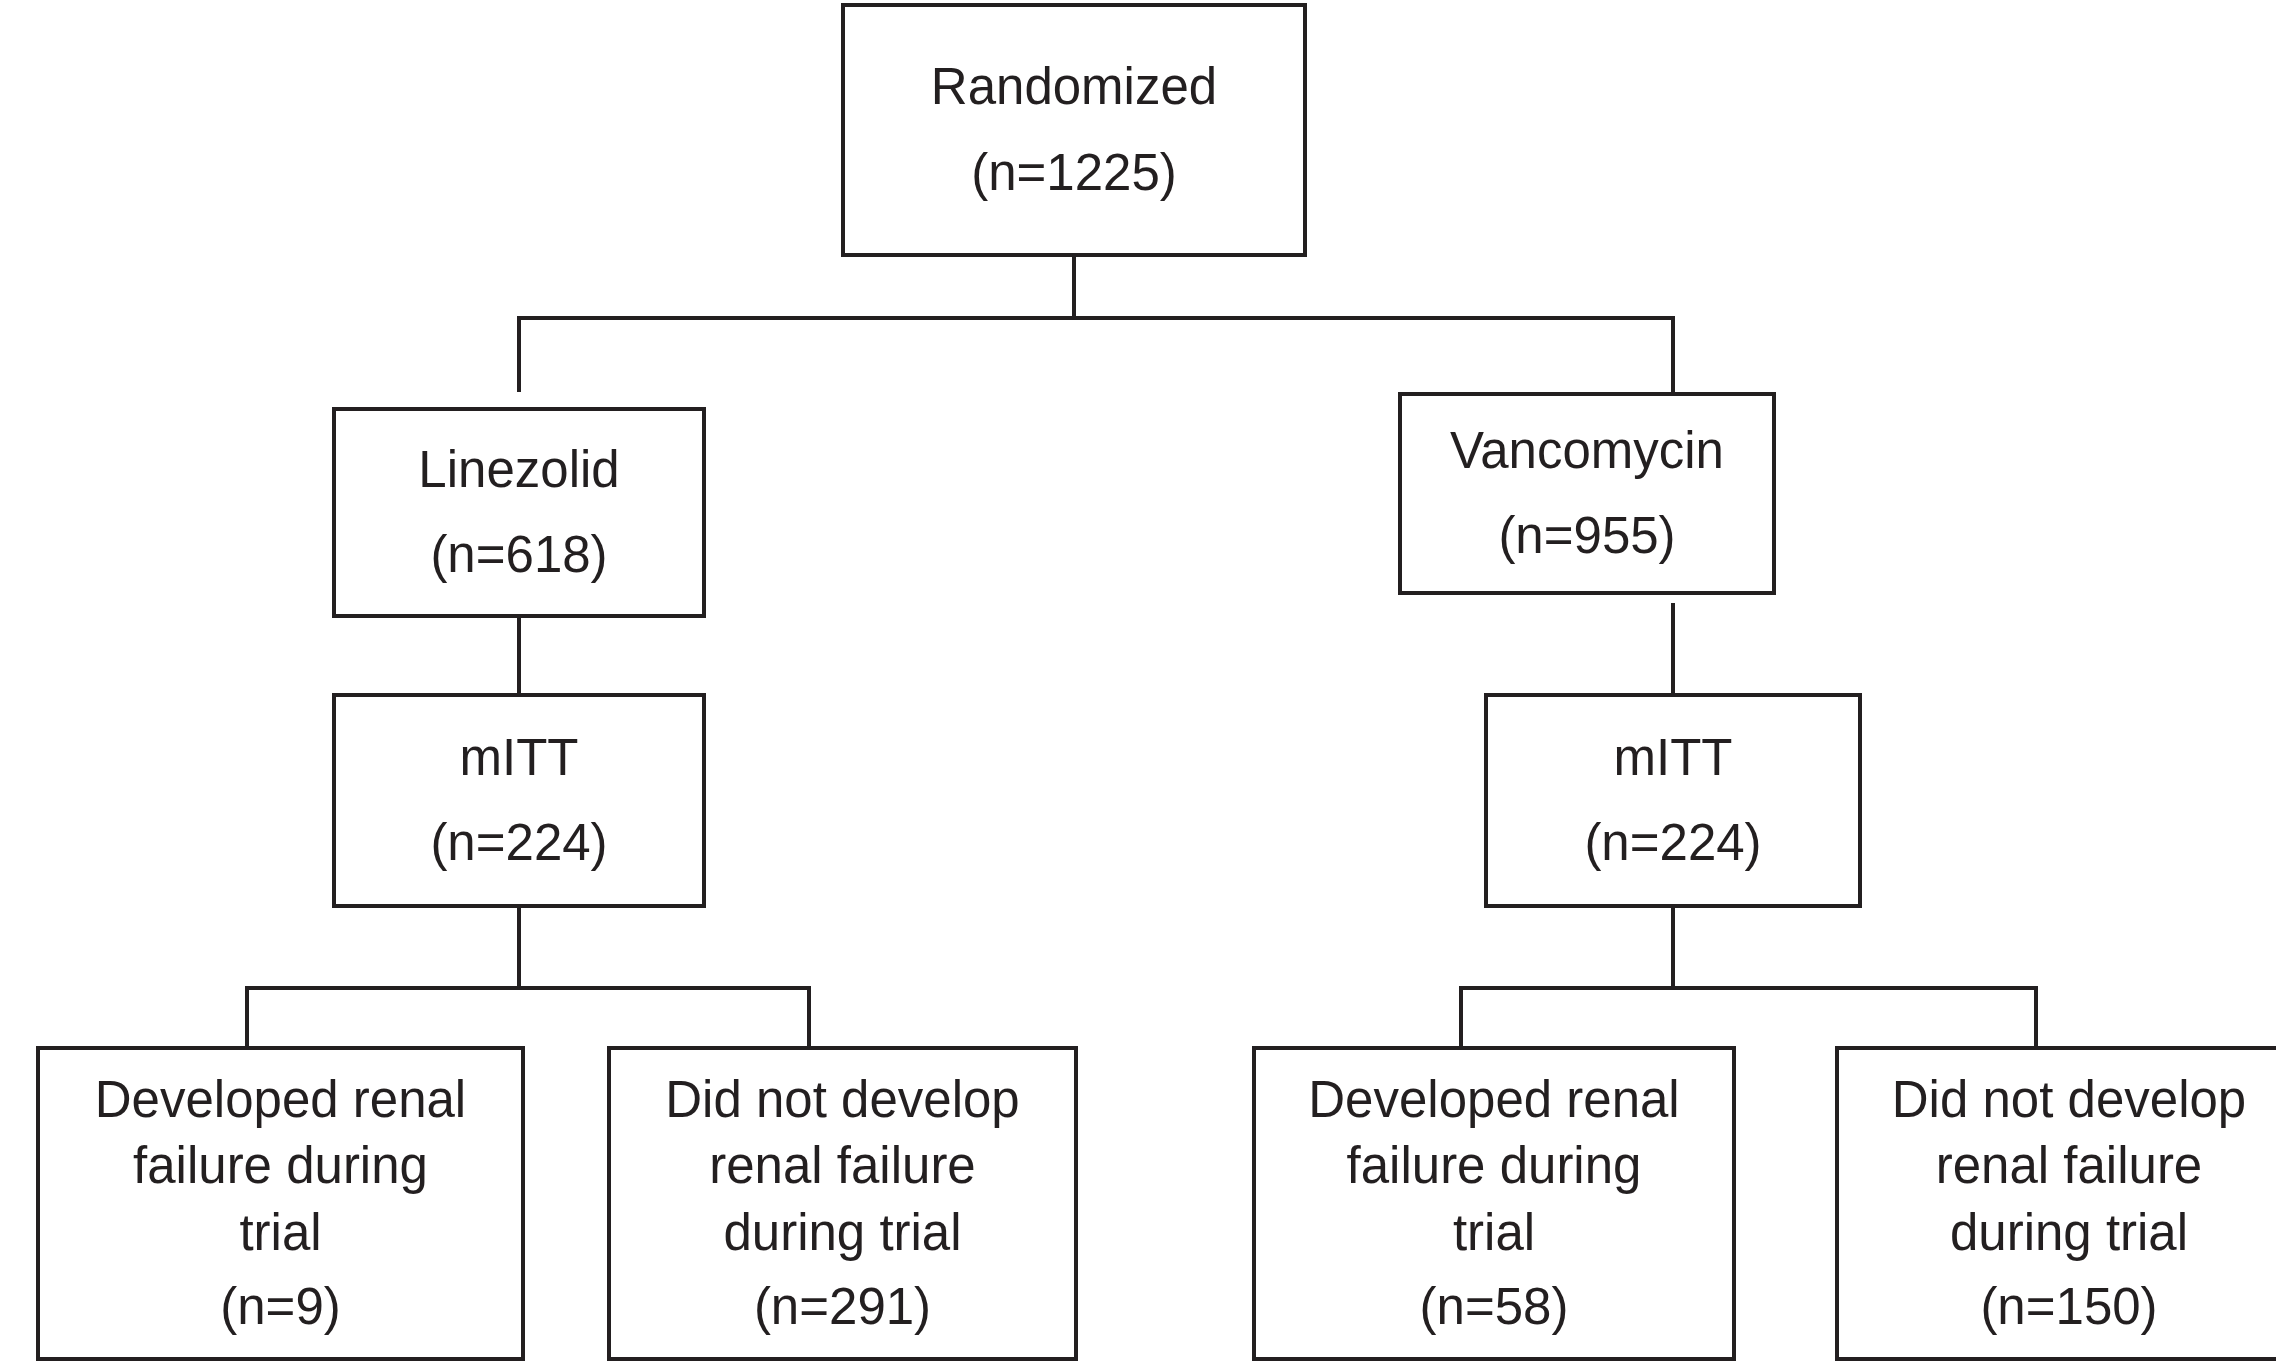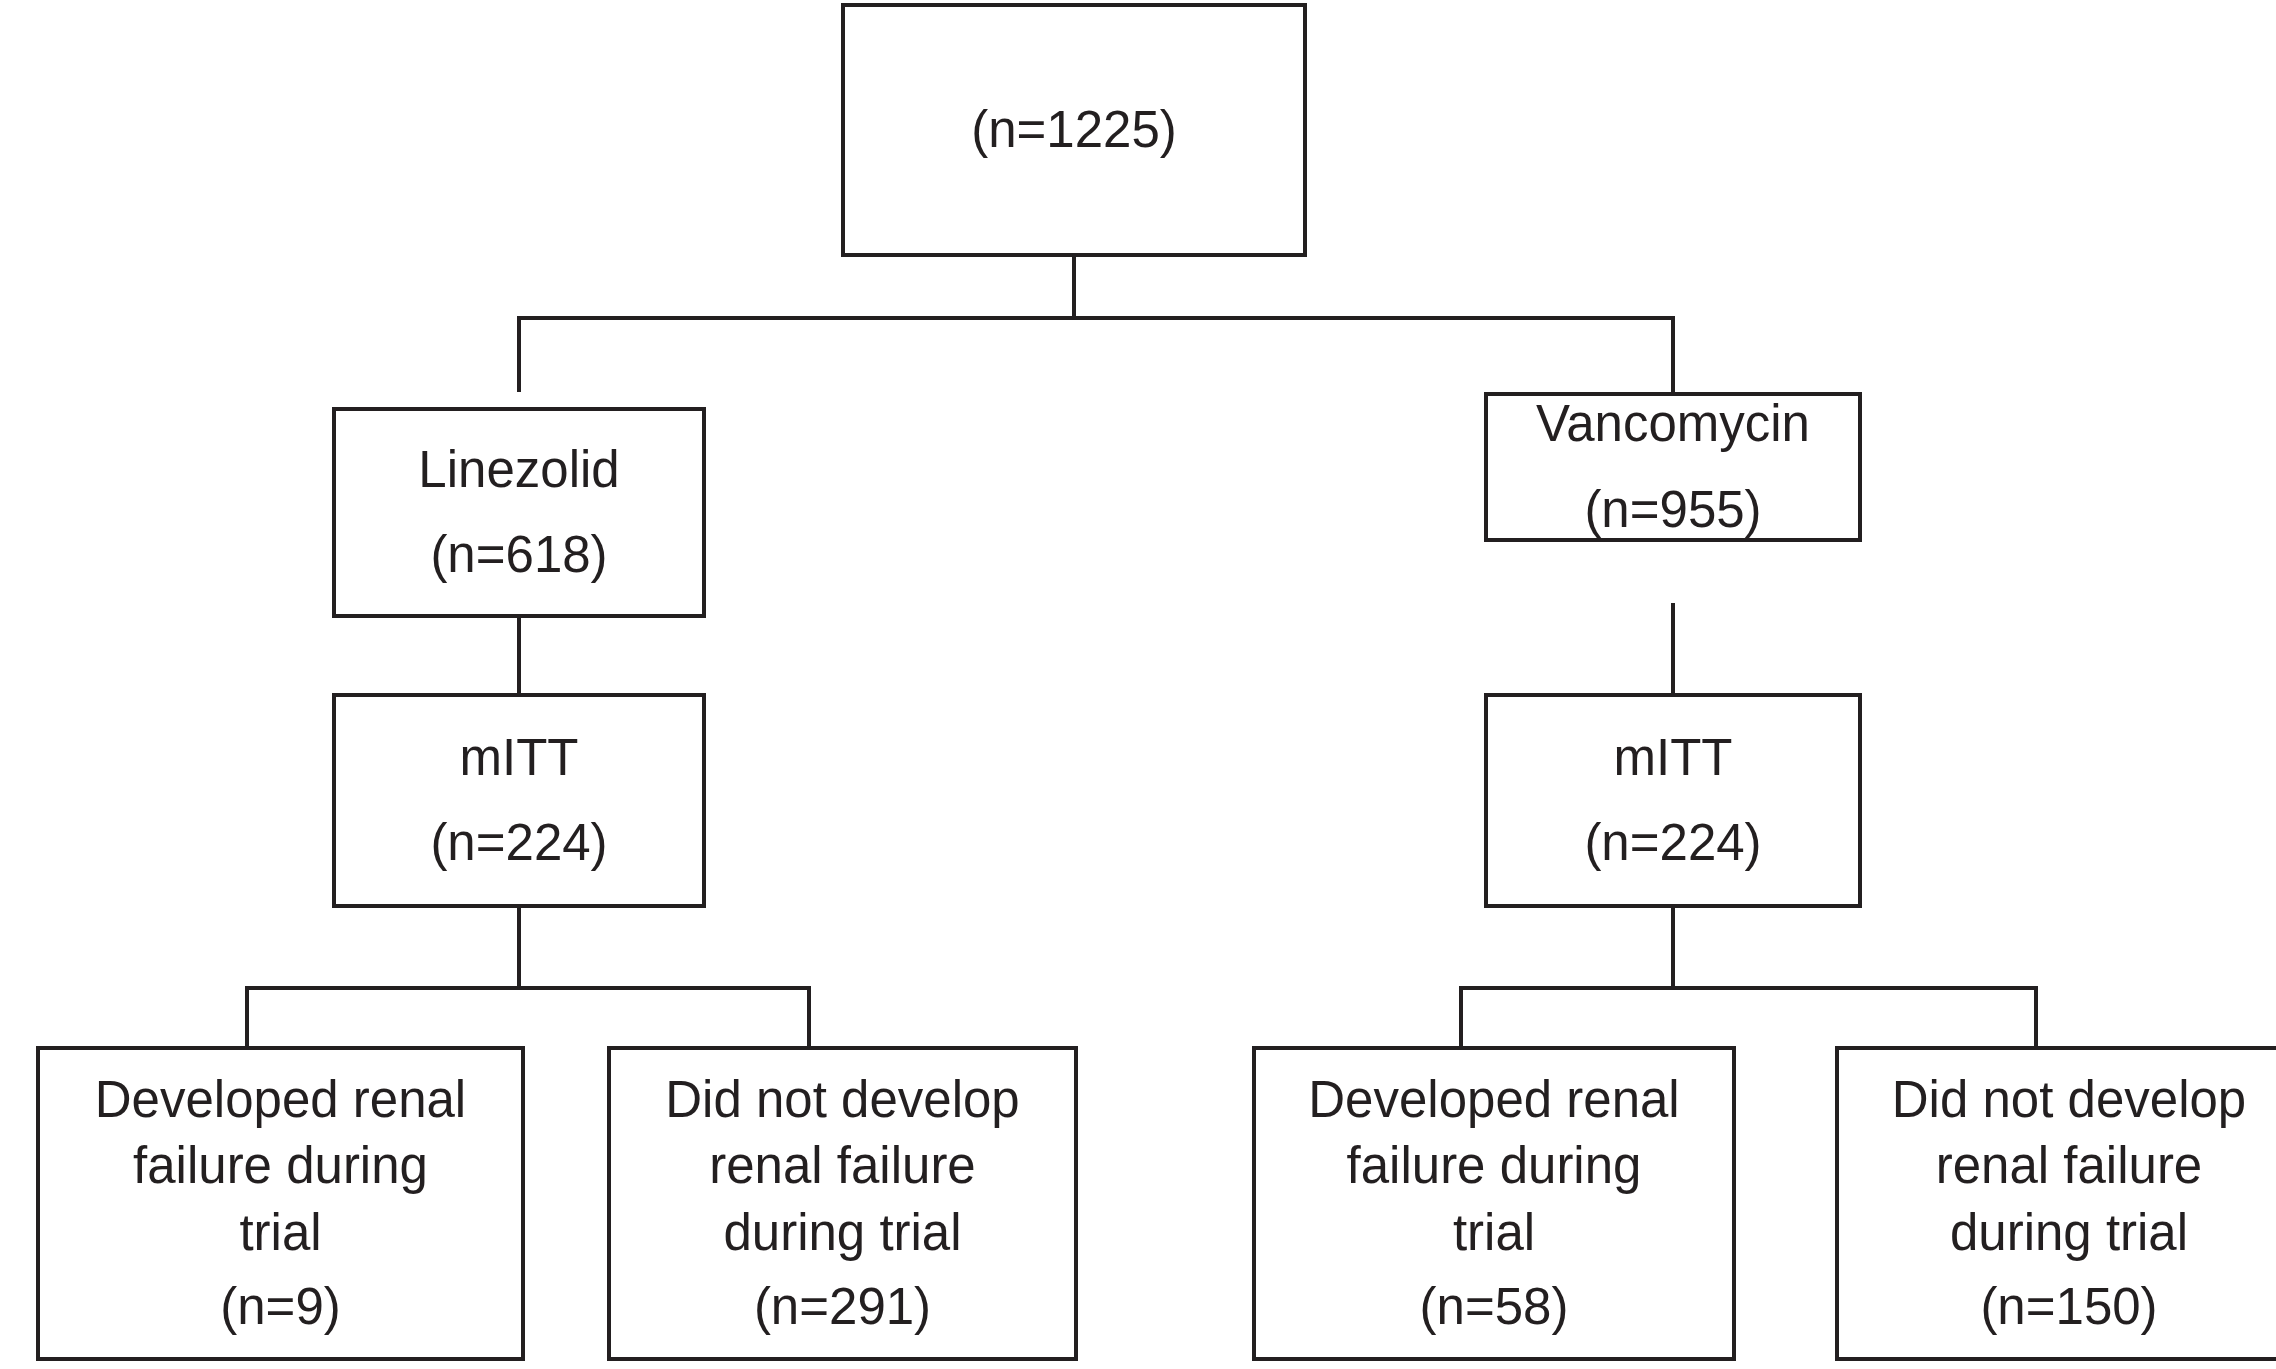--- a/index.html
+++ b/index.html
@@ -43,21 +43,21 @@
   .box-leaf .label { max-width: 385px; }
 
   .edge {
     position: absolute;
     background: var(--line);
   }
 
   
   #b-randomized  { left: 841px;  top: 3px;    width: 466px; height: 254px; }
   #b-linezolid   { left: 332px;  top: 392px;  width: 374px; height: 211px; margin-top: 15px; }
-  #b-vancomycin  { left: 1484px; top: 392px;  width: 378px; height: 150px; }
+  #b-vancomycin  { left: 1398px; top: 392px;  width: 378px; height: 203px; }
   #b-mitt-left   { left: 332px;  top: 693px;  width: 374px; height: 215px; }
   #b-mitt-right  { left: 1484px; top: 693px;  width: 378px; height: 215px; }
   #b-lin-rf      { left: 3px;    top: 1046px; width: 489px; height: 315px; }
   #b-lin-norf    { left: 574px;  top: 1046px; width: 471px; height: 315px; }
   #b-van-rf      { left: 1219px; top: 1046px; width: 484px; height: 315px; }
   #b-van-norf    { left: 1802px; top: 1046px; width: 468px; height: 315px; }
 
   
   #e-v-rand     { left: 1072px; top: 257px; width: 4px;    height: 63px; }
   #e-h-top      { left: 517px;  top: 316px; width: 1158px; height: 4px;  }
@@ -88,20 +88,21 @@
   <div class="edge" id="e-v-mittL"></div>
   <div class="edge" id="e-h-left"></div>
   <div class="edge" id="e-v-b1"></div>
   <div class="edge" id="e-v-b2"></div>
   <div class="edge" id="e-v-mittR"></div>
   <div class="edge" id="e-h-right"></div>
   <div class="edge" id="e-v-b3"></div>
   <div class="edge" id="e-v-b4"></div>
 
   <div class="box" id="b-randomized">
+    <div class="label">Randomized</div>
     <div class="count">(n=1225)</div>
   </div>
 
   <div class="box" id="b-linezolid">
     <div class="label">Linezolid</div>
     <div class="count">(n=618)</div>
   </div>
 
   <div class="box" id="b-vancomycin">
     <div class="label">Vancomycin</div>

